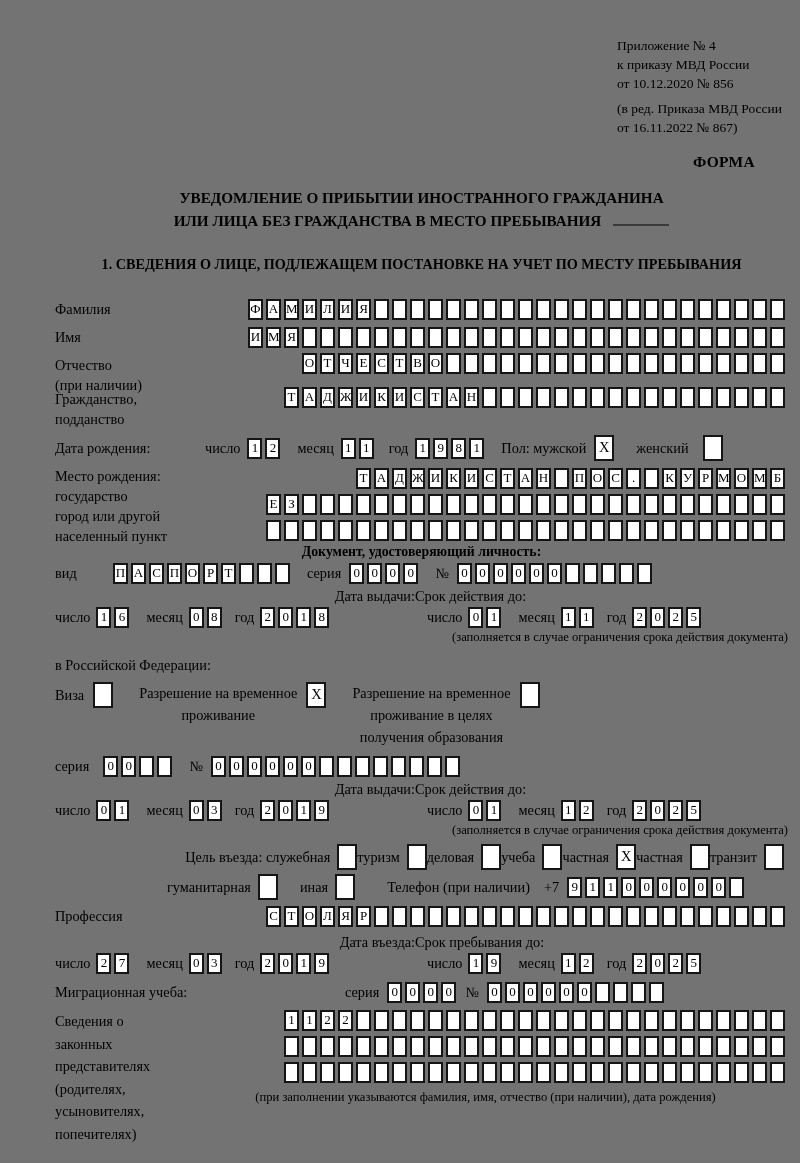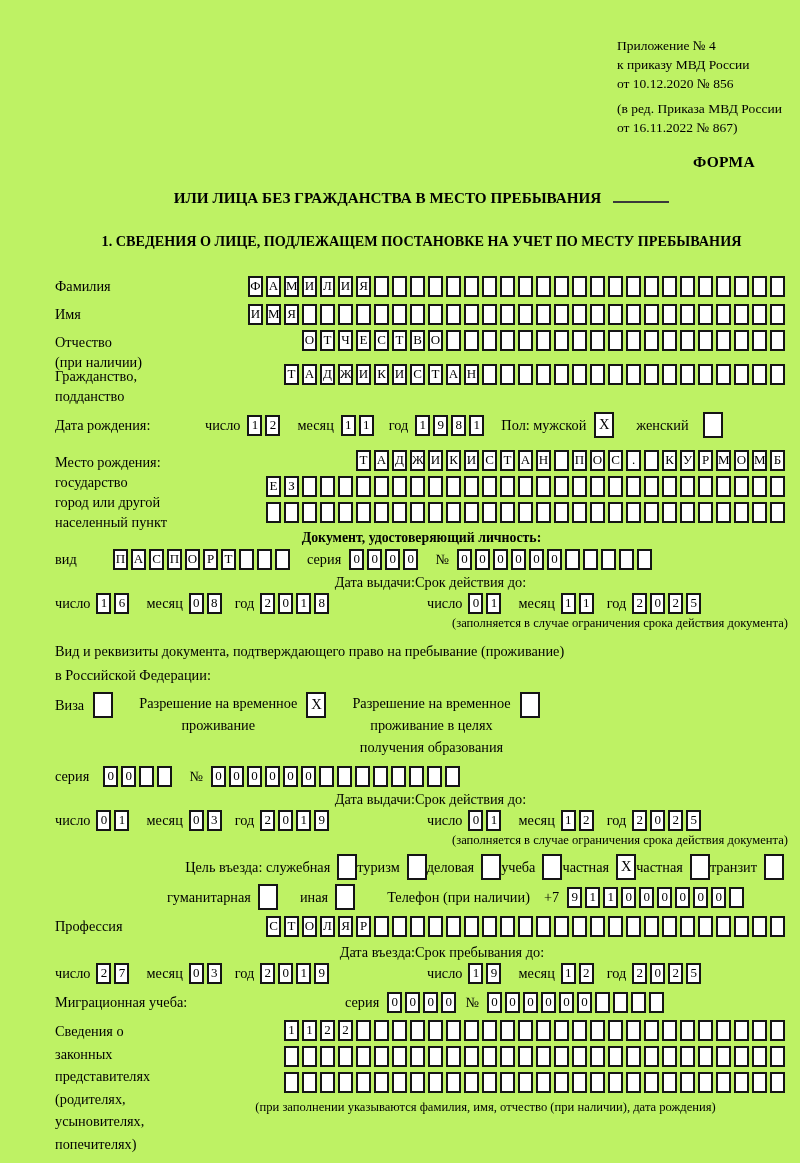--- a/index.html
+++ b/index.html
@@ -1,18 +1,18 @@
 <!DOCTYPE html>
 <html><head>
 <meta charset="utf-8">
 <style>
   *{box-sizing:border-box;margin:0;padding:0}
   html,body{background:#fff}
   body{width:800px;height:1163px;font-family:"Liberation Serif","DejaVu Serif",serif;color:#000}
-  .page{width:800px;height:1163px;padding:36px 12px 0 55px;overflow:hidden;background:#bef264}
+  .page{width:800px;height:1163px;padding:36px 12px 0 55px;overflow:hidden;background:#737373}
 
   .annex{margin-left:562px;font-size:13.5px;line-height:19px}
   .annex .gap{margin-top:6px}
   .forma{margin-top:16px;text-align:right;padding-right:33px;font-weight:bold;font-size:15.5px;letter-spacing:.3px}
   .title{margin-top:15px;text-align:center;font-weight:bold;font-size:15.2px;line-height:23px}
   .uline{display:inline-block;width:56px;border-bottom:2.5px solid #3a3a3a;height:12px;margin-left:12px}
   .sec{margin-top:24px;text-align:center;font-weight:bold;font-size:14.2px}
 
   .row{display:flex;align-items:center;margin-top:4px}
   .row.top{align-items:flex-start}
@@ -22,21 +22,21 @@
 
   .cells{display:flex;justify-content:flex-end;flex:1}
   .cellsL{display:inline-flex;flex:none}
   .cell{flex:none;width:15px;height:21px;border:2px solid #151515;margin-right:3px;
         font-size:13px;line-height:16px;text-align:center;background:#fff}
   .big .cell{width:20px;height:26px;line-height:21px;font-size:14.5px;margin-right:0}
 
   .boxrows{flex:1}
   .boxrows .cells{margin-bottom:5px}
 
-  .bp{display:flex;margin-top:12px;align-items:flex-start}
+  .bp{display:flex;margin-top:3px;align-items:flex-end}
   .bp-lbl{flex:none;width:150px;font-size:14.3px;line-height:20px;padding-top:2px}
 
   .docheading{margin-top:-2px;text-align:center;font-weight:bold;font-size:13.8px}
   .docrow{display:flex;align-items:center;margin-top:3px;font-size:14.3px}
   .docrow .t{margin:0 8px 0 0}
   .docrow .t.after{margin:0 8px 0 14px}
   .vid-lbl{width:50px}
 
   .dlabels{display:flex;margin-top:4px;font-size:14.3px}
   .dlabels .a{width:360px;text-align:right}
@@ -85,20 +85,21 @@
     <div>Приложение № 4</div>
     <div>к приказу МВД России</div>
     <div>от 10.12.2020 № 856</div>
     <div class="gap">(в ред. Приказа МВД России</div>
     <div>от 16.11.2022 № 867)</div>
   </div>
 
   <div class="forma">ФОРМА</div>
 
   <div class="title">
+    <div>УВЕДОМЛЕНИЕ О ПРИБЫТИИ ИНОСТРАННОГО ГРАЖДАНИНА</div>
     <div><span>ИЛИ ЛИЦА БЕЗ ГРАЖДАНСТВА В МЕСТО ПРЕБЫВАНИЯ</span><span class="uline"></span></div>
   </div>
 
   <div class="sec">1. СВЕДЕНИЯ О ЛИЦЕ, ПОДЛЕЖАЩЕМ ПОСТАНОВКЕ НА УЧЕТ ПО МЕСТУ ПРЕБЫВАНИЯ</div>
 
   <div class="row" style="margin-top:24px">
     <span class="lbl w75">Фамилия</span>
     <span class="cells">
         <span class="cell">Ф</span>
         <span class="cell">А</span>
@@ -449,21 +450,20 @@
           <span class="cell">2</span>
           <span class="cell">0</span>
           <span class="cell">2</span>
           <span class="cell">5</span>
         </span>
     </div>
   </div>
   <div class="note">(заполняется в случае ограничения срока действия документа)</div>
 
   <div class="intro">
-    <div>Вид и реквизиты документа, подтверждающего право на пребывание (проживание)</div>
     <div>в Российской Федерации:</div>
   </div>
 
   <div class="permits">
     <div class="pitem simple">
       <span class="ptxt">Виза</span>
       <span class="cellsL big">
           <span class="cell"></span>
         </span>
     </div>

